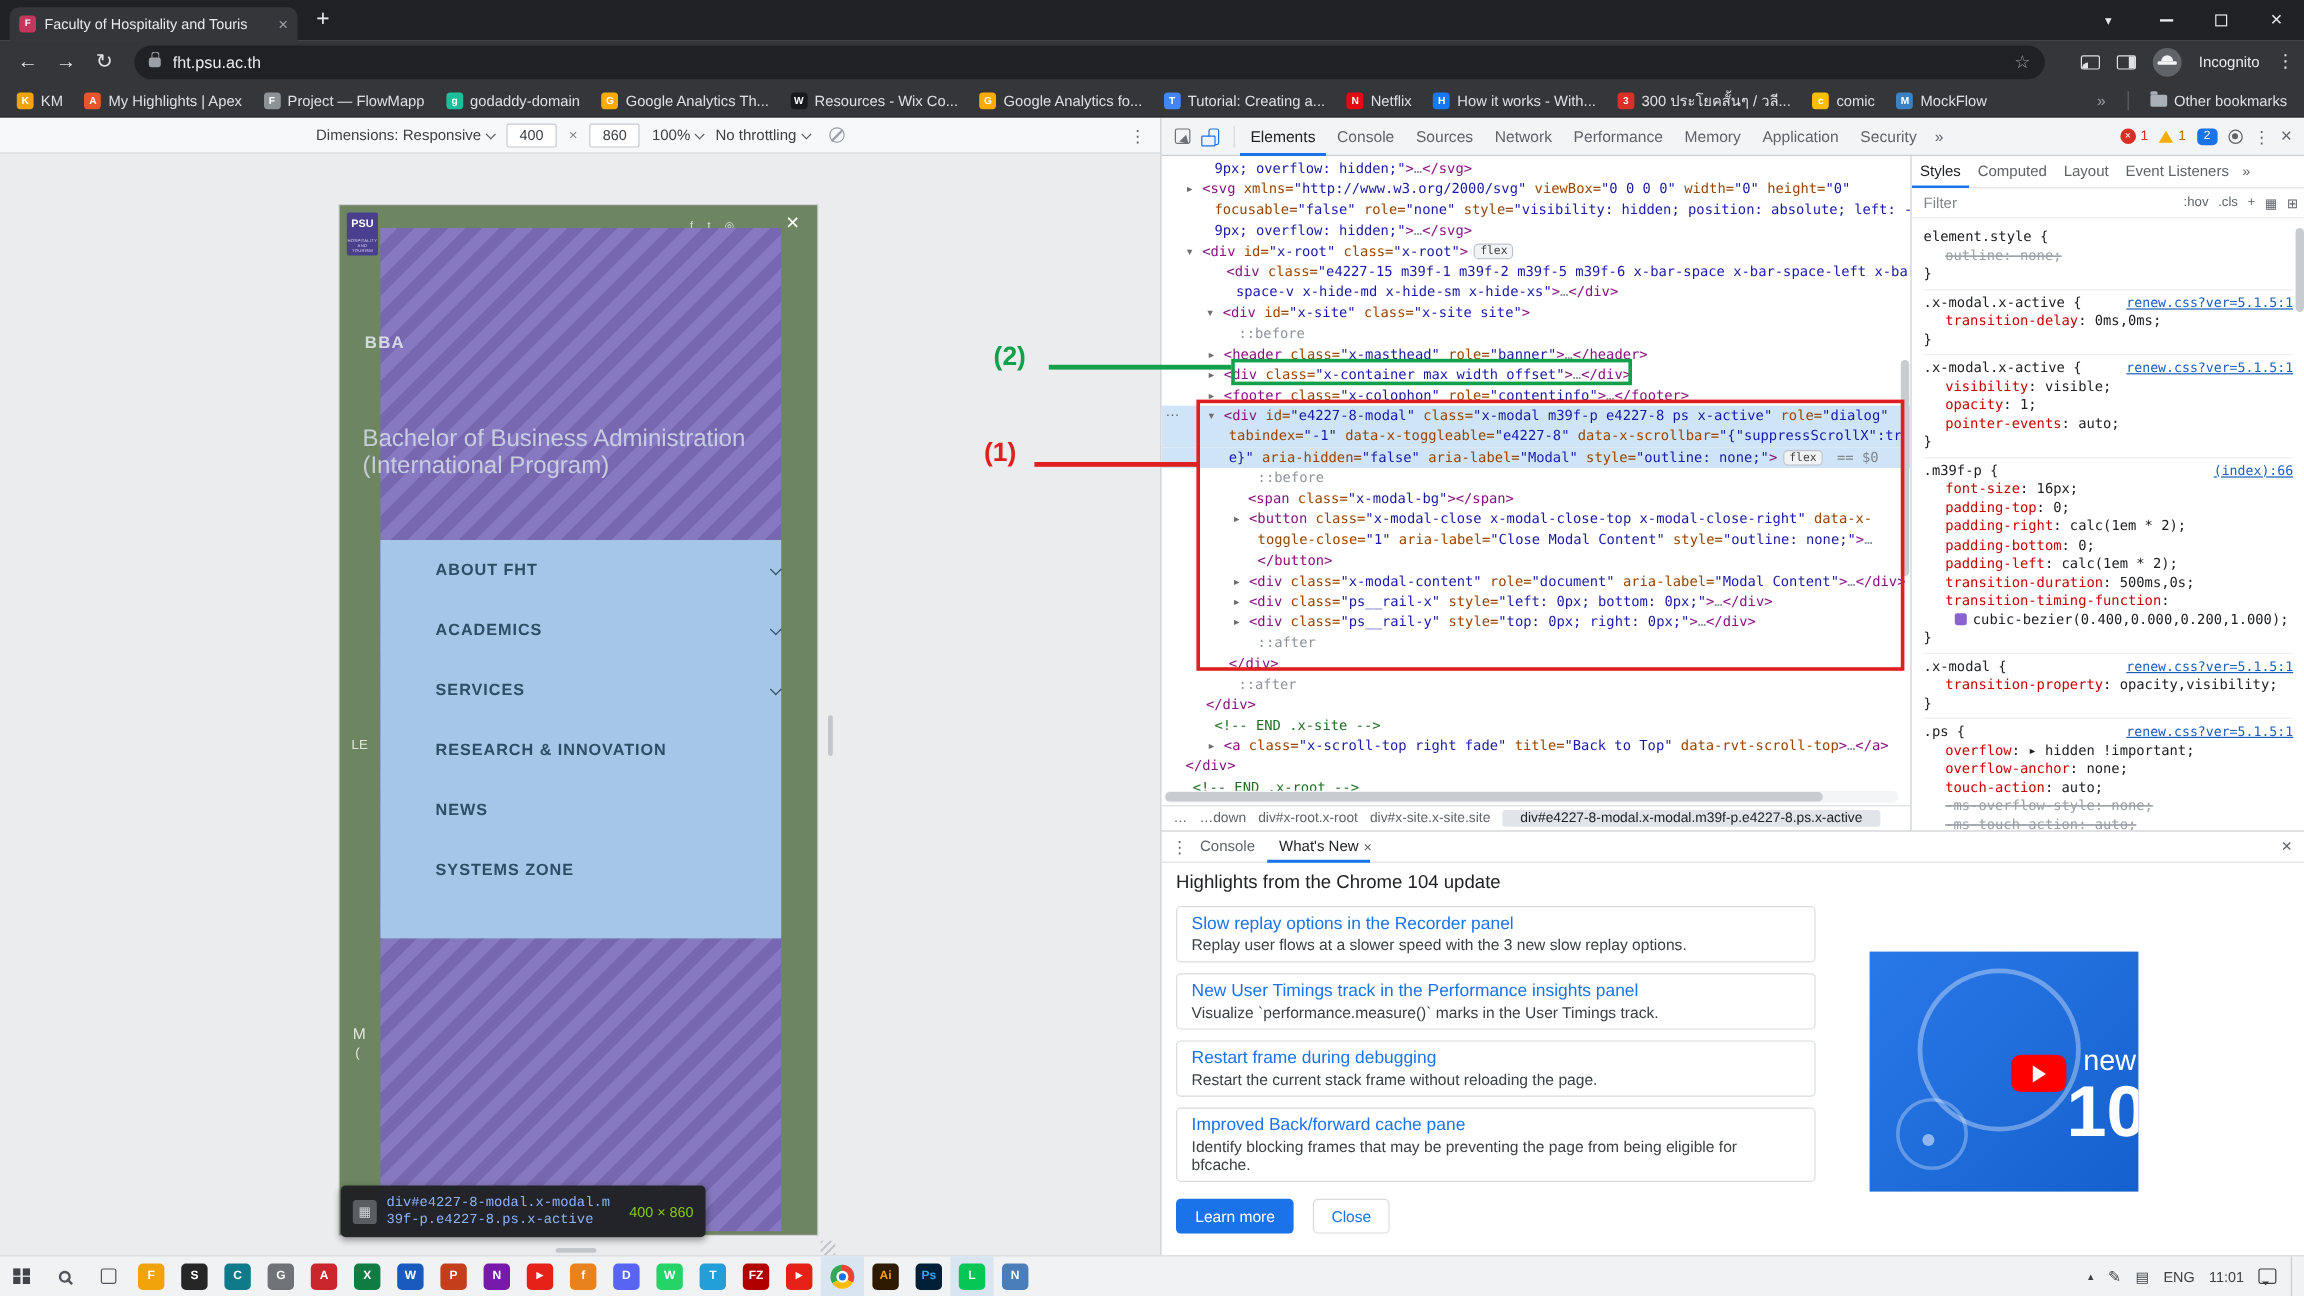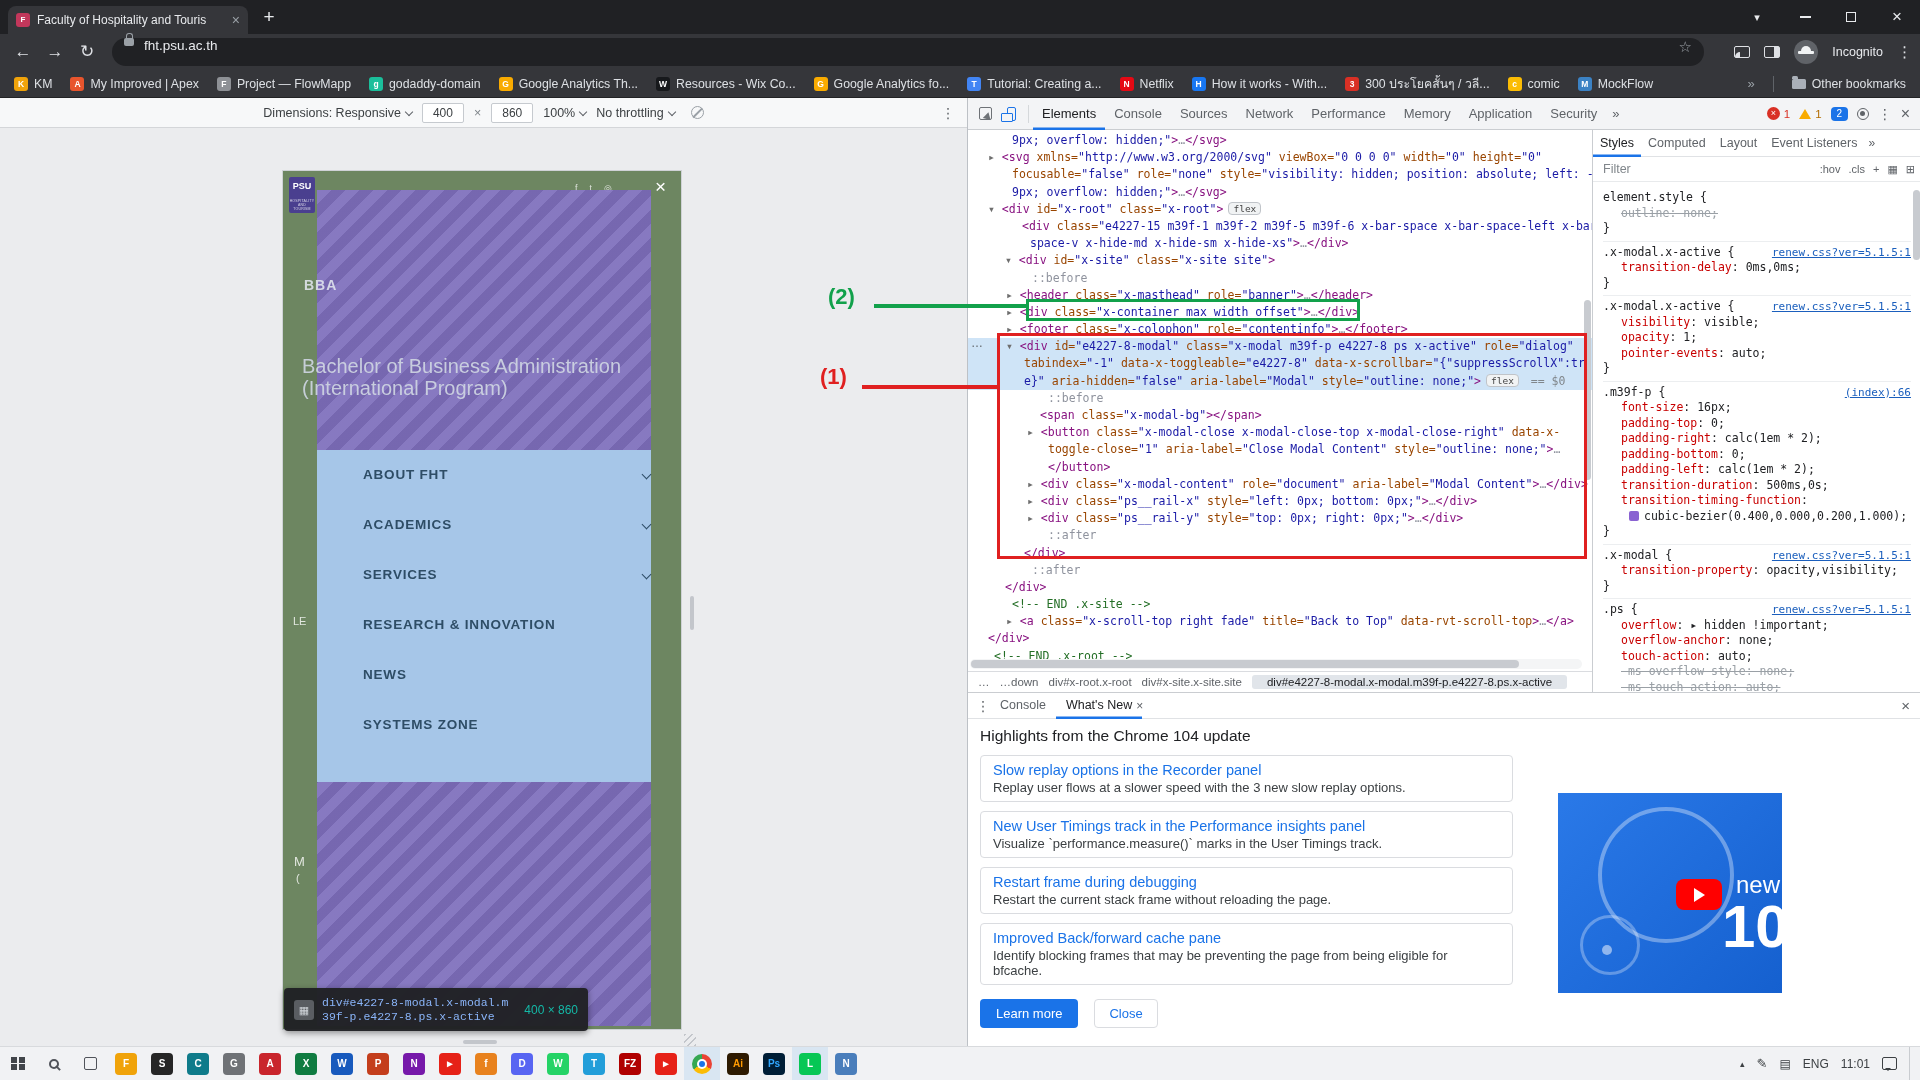--- a/index.html
+++ b/index.html
@@ -15,21 +15,21 @@
   .tab-close { color:#9aa0a6; font-size:14px; margin-left:auto; line-height:14px; }
   .newtab { position:absolute; left:256px; top:4px; color:#e8eaed; font-size:19px; width:26px; height:26px; text-align:center; line-height:25px; }
   .winctl { position:absolute; top:0; height:34px; display:flex; align-items:center; justify-content:center; }
   .winchev { left:1742px; width:30px; color:#e8eaed; font-size:11px; }
   .winmin { left:1782px; width:46px; } .winmin i { display:block; width:11px; height:2px; background:#e8eaed; }
   .winmax { left:1828px; width:46px; } .winmax i { display:block; width:10px; height:10px; border:1.5px solid #e8eaed; }
   .winclose { left:1874px; width:46px; color:#e8eaed; font-size:17px; }
 
   .addrbar { position:absolute; left:0; top:34px; width:100%; height:36px; background:#35363a; z-index:40; }
   .navbtn { position:absolute; top:5px; width:26px; height:26px; color:#dfe1e5; font-size:17px; text-align:center; line-height:26px; }
-  .omnibox { position:absolute; left:112px; right:216px; top:4px; height:28px; background:#202124; border-radius:14px; display:flex; align-items:flex-start; padding:0 12px; }
+  .omnibox { position:absolute; left:112px; right:216px; top:4px; height:28px; background:#202124; border-radius:14px; display:flex; align-items:center; padding:0 12px; }
   .lock { width:10px; height:8px; border-radius:2px; background:#9aa0a6; position:relative; margin-right:10px; flex:0 0 auto; }
   .lock:before { content:""; position:absolute; top:-5px; left:1.5px; width:5px; height:5px; border:1.5px solid #9aa0a6; border-bottom:none; border-radius:3px 3px 0 0; }
   .url { color:#e8eaed; font-size:13.5px; }
   .star { margin-left:auto; color:#9aa0a6; font-size:15px; }
   .addr-right { position:absolute; right:8px; top:0; height:36px; display:flex; align-items:center; gap:14px;text-align:right; }
   .cast { width:16px; height:12px; border:1.6px solid #dfe1e5; border-radius:2px; position:relative; }
   .cast:after { content:""; position:absolute; left:0; bottom:0; width:5px; height:5px; background:#dfe1e5; border-radius:5px 0 0 0; }
   .sbicon { width:16px; height:12px; border:1.6px solid #dfe1e5; border-radius:2px; position:relative; }
   .sbicon:after { content:""; position:absolute; right:0; top:0; width:5px; height:100%; background:#dfe1e5; }
   .spy { width:24px; height:24px; border-radius:50%; background:#606368; position:relative; overflow:hidden; }
@@ -70,21 +70,21 @@
   .sitemenu .mi { position:relative; height:50px; line-height:50px; font-size:13.5px; letter-spacing:.8px; font-weight:bold; color:#2e4d66; }
   .mchev { position:absolute; left:280px; top:21px; width:7px; height:7px; border-right:1.6px solid #2e4d66; border-bottom:1.6px solid #2e4d66; transform:rotate(45deg); }
 
   .grip-r { position:absolute; left:690px; top:498px; width:4px; height:34px; background:#c3c6cb; border-radius:2px; }
   .grip-b { position:absolute; left:463px; top:942px; width:34px; height:4px; background:#c3c6cb; border-radius:2px; }
   .grip-c { position:absolute; left:684px; top:936px; width:12px; height:12px; background:repeating-linear-gradient(135deg,#c3c6cb 0 2px, transparent 2px 5px); }
 
   .vp-tooltip { position:absolute; left:284px; top:890px; width:304px; height:43px; background:rgba(32,33,36,.97); border-radius:4px; box-shadow:0 2px 6px rgba(0,0,0,.4); display:flex; align-items:center; gap:8px; padding:0 10px; z-index:10; }
   .tt-chip { width:20px; height:20px; background:#5a5d62; border-radius:3px; color:#cfd3d8; font-size:11px; text-align:center; line-height:20px; flex:0 0 auto; }
   .tt-sel { font-family:"Liberation Mono","DejaVu Sans Mono",monospace; font-size:11.5px; color:#8ab4f8; line-height:14px; white-space:nowrap; }
-  .tt-dims { margin-left:auto; color:#14b8a6; font-size:12px;text-align:center; }
+  .tt-dims { margin-left:auto; color:#84cc16; font-size:12px;text-align:center; }
 
   
   .devtools { position:absolute; left:967px; top:98px; right:0; bottom:34px; background:#fff; border-left:1px solid #bdc1c6; }
   .dt-toolbar { position:absolute; left:0; top:0; width:100%; height:32px; background:#f3f4f6; border-bottom:1px solid #cacdd1; display:flex; align-items:center; }
   .inspect { width:13px; height:13px; border:1.6px solid #6e7277; border-radius:2px; position:relative; margin:0 9px 0 11px; flex:0 0 auto; }
   .inspect:after { content:""; position:absolute; right:-4px; bottom:-4px; border:4px solid transparent; border-left:7px solid #6e7277; transform:rotate(45deg); }
   .devicon { width:9px; height:14px; border:1.8px solid #1a73e8; border-radius:2px; position:relative; margin:0 12px 0 6px; flex:0 0 auto; }
   .devicon:after { content:""; position:absolute; left:-7px; bottom:-2px; width:10px; height:7px; border:1.8px solid #1a73e8; background:#f3f4f6; border-radius:1px; }
   .dt-sep { width:1px; height:18px; background:#d5d8db; margin-right:4px; }
   .dt-tab { height:32px; line-height:31px; padding:0 9px; font-size:13px; color:#5f6368; white-space:nowrap; }
@@ -226,21 +226,21 @@
   </div>
 
   <div class="bkbar">
     <span id="bookmarks-list" style="display:flex;align-items:center;gap:18px;">
         <span class="bk">
           <span class="bk-ico" style="background: rgb(240, 163, 10);">K</span>
           <span class="bk-label">KM</span>
         </span>
         <span class="bk">
           <span class="bk-ico" style="background: rgb(232, 85, 45);">A</span>
-          <span class="bk-label">My Improved | Apex</span>
+          <span class="bk-label">My Highlights | Apex</span>
         </span>
         <span class="bk">
           <span class="bk-ico" style="background: rgb(142, 145, 150);">F</span>
           <span class="bk-label">Project — FlowMapp</span>
         </span>
         <span class="bk">
           <span class="bk-ico" style="background: rgb(27, 191, 155);">g</span>
           <span class="bk-label">godaddy-domain</span>
         </span>
         <span class="bk">

